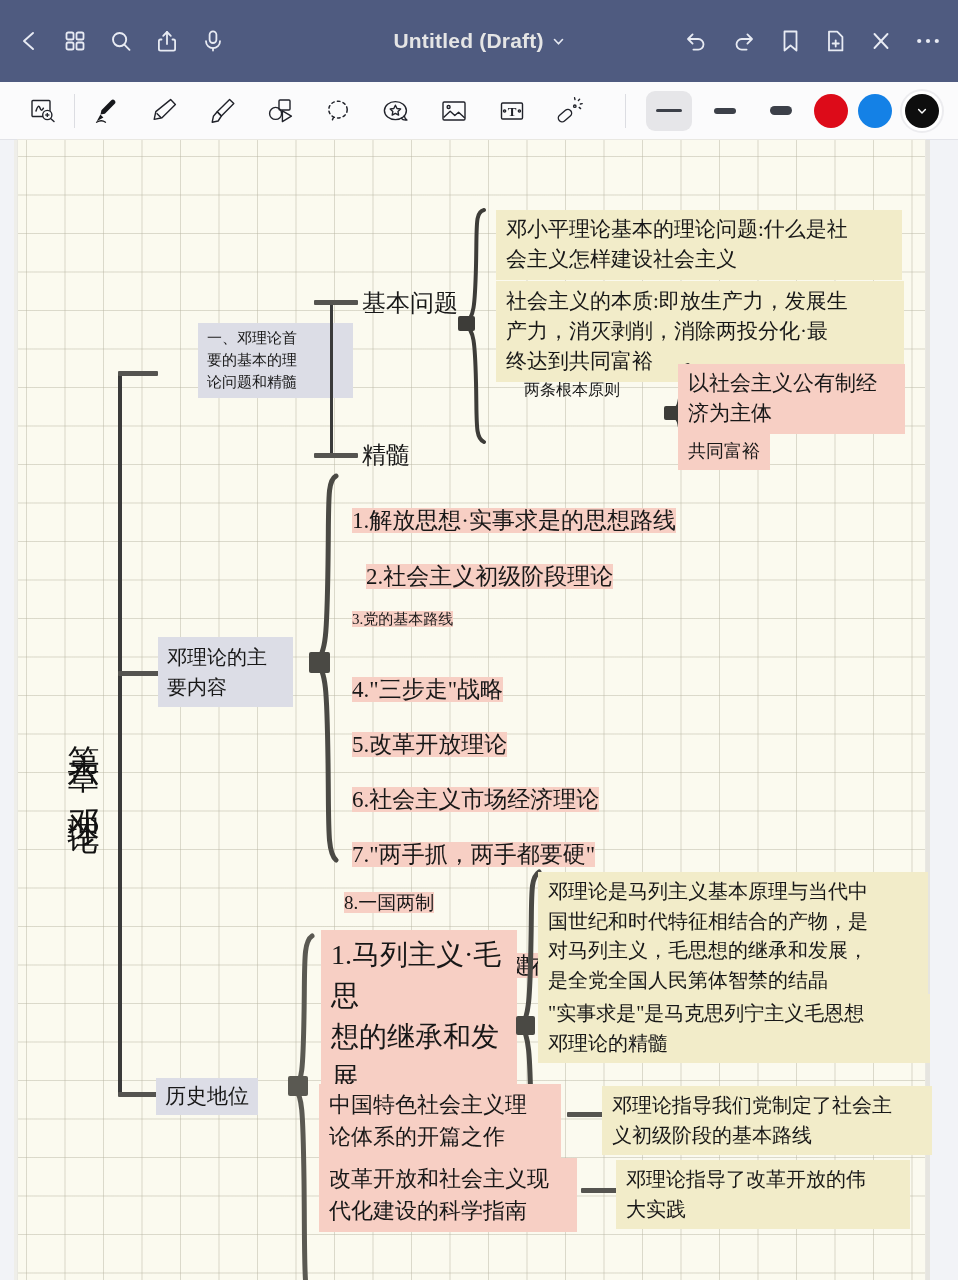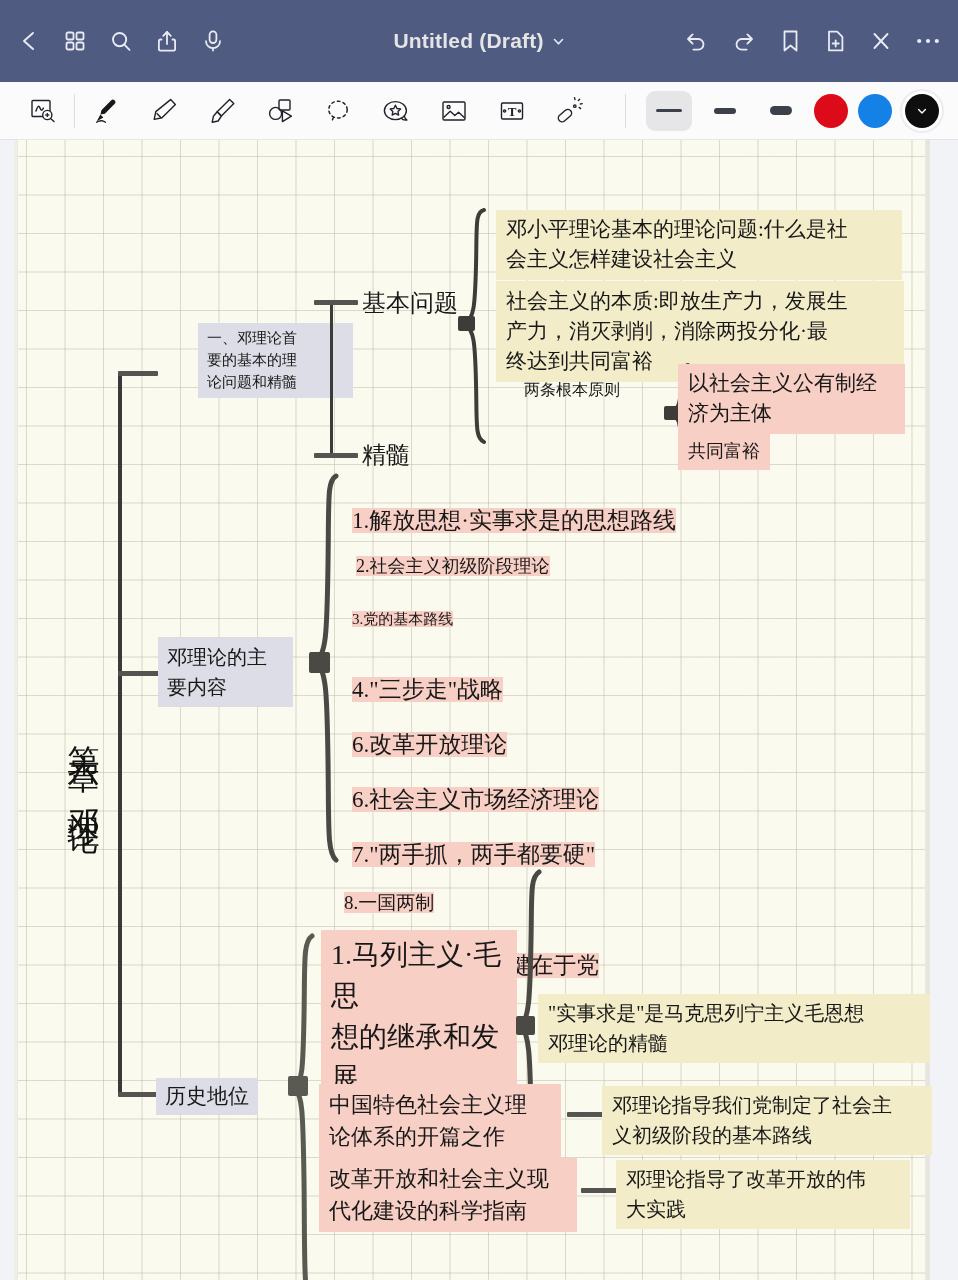--- a/index.html
+++ b/index.html
@@ -356,31 +356,31 @@
     <div class="brace" style="left:292px; top:332px;">
       <svg width="34" height="392" viewBox="0 0 34 392" fill="none" stroke="#4a4944" stroke-width="5" stroke-linecap="round">
         <path d="M26 4 C17 9, 19 26, 18 92 C17 162, 16 182, 6 190 C16 198, 17 218, 18 288 C19 356, 17 380, 26 388"></path>
       </svg>
       <div style="position:absolute;left:-1px;top:180px;width:21px;height:21px;background:#4a4944;border-radius:2px;"></div>
     </div>
 
     <div class="node" style="left:334px; top:336px; font-size:23px;">
       <span class="hl-pink">1.解放思想·实事求是的思想路线</span>
     </div>
-    <div class="node" style="left:338px; top:392px; font-size:18px;">
+    <div class="node" style="left:348px; top:392px; font-size:23px;">
       <span class="hl-pink">2.社会主义初级阶段理论</span>
     </div>
     <div class="node" style="left:334px; top:450px; font-size:15px;">
       <span class="hl-pink">3.党的基本路线</span>
     </div>
     <div class="node" style="left:334px; top:505px; font-size:23px;">
       <span class="hl-pink">4."三步走"战略</span>
     </div>
     <div class="node" style="left:334px; top:560px; font-size:23px;">
-      <span class="hl-pink">6.改革开放理论</span>
+      <span class="hl-pink">5.改革开放理论</span>
     </div>
     <div class="node" style="left:334px; top:615px; font-size:23px;">
       <span class="hl-pink">6.社会主义市场经济理论</span>
     </div>
     <div class="node" style="left:334px; top:670px; font-size:23px;">
       <span class="hl-pink">7."两手抓，两手都要硬"</span>
     </div>
     <div class="node" style="left:326px; top:726px; font-size:19px;">
       <span class="hl-pink">8.一国两制</span>
     </div>
@@ -400,20 +400,24 @@
     <div class="node hl-pink boxed" style="left:303px; top:790px; width:196px; font-size:28px; line-height:1.46;">1.马列主义·毛思
 想的继承和发展</div>
 
     <div class="brace" style="left:500px; top:728px;">
       <svg width="28" height="330" viewBox="0 0 28 330" fill="none" stroke="#4a4944" stroke-width="5" stroke-linecap="round">
         <path d="M21 4 C12 10, 14 26, 13 72 C12 130, 11 150, 3 158 C11 166, 12 186, 13 244 C14 300, 12 320, 21 326"></path>
       </svg>
       <div style="position:absolute;left:-2px;top:148px;width:19px;height:19px;background:#4a4944;border-radius:2px;"></div>
     </div>
 
+    <div class="node hl-cream boxed" style="left:520px; top:732px; width:390px; font-size:20px; line-height:1.48;">邓理论是马列主义基本原理与当代中
+国世纪和时代特征相结合的产物，是
+对马列主义，毛思想的继承和发展，
+是全党全国人民第体智禁的结晶</div>
     <div class="node hl-cream boxed" style="left:520px; top:854px; width:392px; font-size:20px; line-height:1.48;">"实事求是"是马克思列宁主义毛恩想
 邓理论的精髓</div>
 
     <div class="node hl-pink boxed" style="left:301px; top:944px; width:242px; font-size:22px; line-height:1.46;">中国特色社会主义理
 论体系的开篇之作</div>
     <div class="dash" style="left:549px; top:972px; width:38px;"></div>
     <div class="node hl-pink boxed" style="left:301px; top:1018px; width:258px; font-size:22px; line-height:1.46;">改革开放和社会主义现
 代化建设的科学指南</div>
 
     <div class="node hl-cream boxed" style="left:584px; top:946px; width:330px; font-size:20px; line-height:1.48;">邓理论指导我们党制定了社会主

